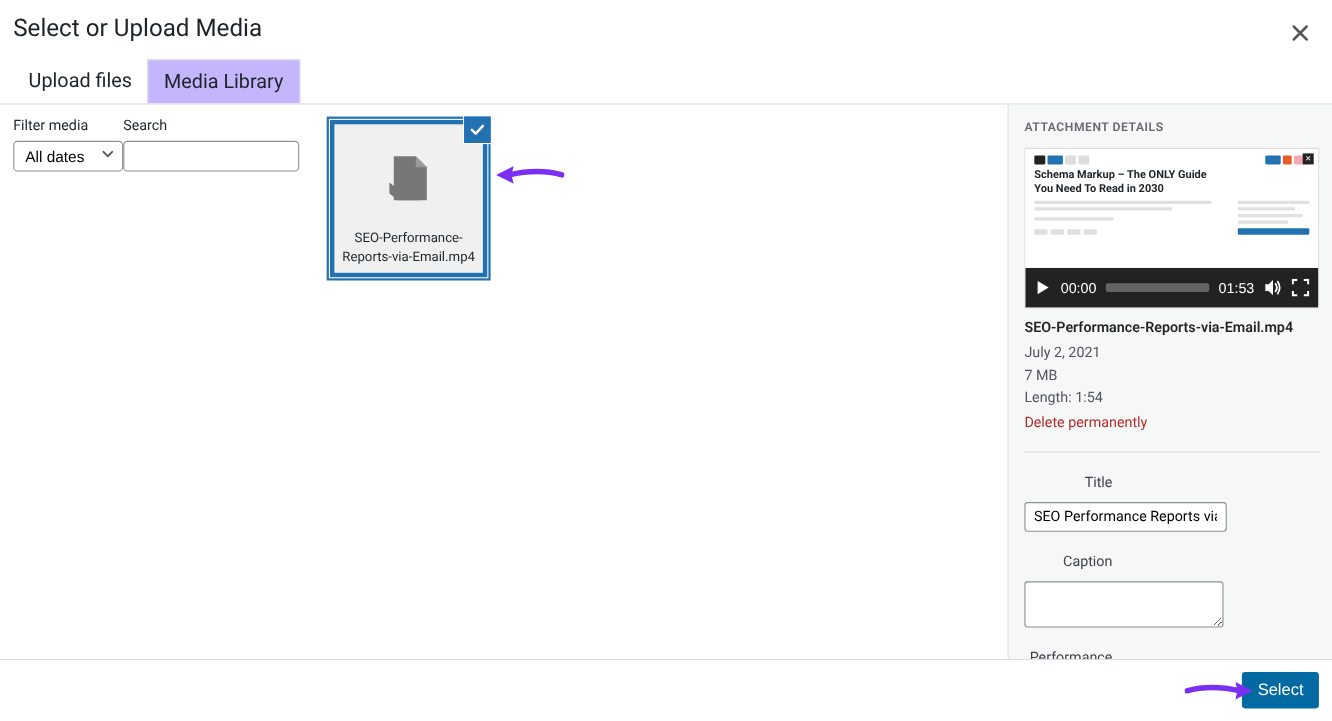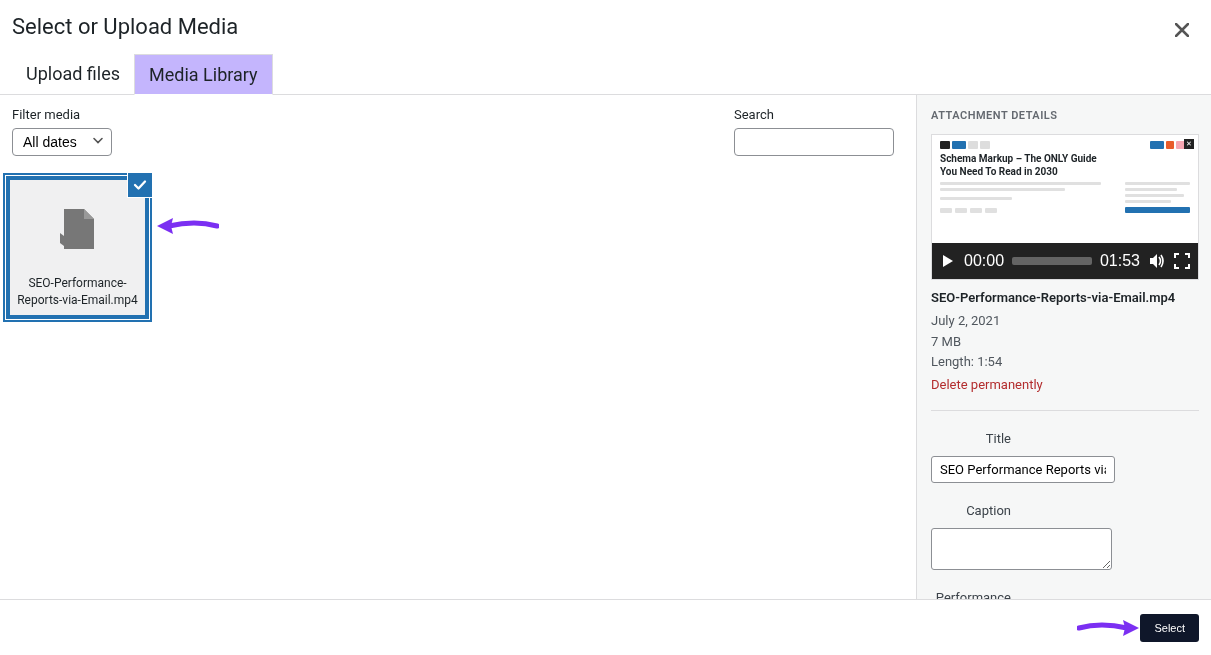--- a/index.html
+++ b/index.html
@@ -10,21 +10,21 @@
 .modal-header { padding: 14px 16px 10px 12px; display: flex; align-items: flex-start; justify-content: space-between; }
 .modal-title { font-size: 22px; font-weight: 400; line-height: 1.2; }
 .close-btn { font-size: 20px; color: #555; cursor: pointer; padding: 2px 6px; margin-top: 2px; }
 
 .tabs { display: flex; padding-left: 12px; border-bottom: 1px solid #dcdcde; }
 .tab { padding: 9px 14px; font-size: 18px; cursor: pointer; }
 .tab.active { border: 1px solid #dcdcde; border-bottom: 1px solid #fff; margin-bottom: -1px; background: #c4b5fd; }
 
 .content { flex: 1; display: flex; overflow: hidden; }
 
-.left { flex: 1; display: flex; flex-direction: column; border-right: 1px solid #dcdcde; }
+.left { flex: 1; display: flex; flex-direction: row; border-right: 1px solid #dcdcde; }
 .toolbar { padding: 12px 12px 6px 12px; display: flex; justify-content: space-between; align-items: flex-start; }
 .filter-group { display: flex; flex-direction: column; gap: 6px; }
 .filter-label { font-size: 13px; font-weight: 400; }
 .select-wrap { position: relative; }
 .select-wrap select { border: 1px solid #8c8f94; border-radius: 4px; padding: 5px 28px 5px 10px; font-size: 14px; background: #fff; appearance: none; cursor: pointer; min-width: 100px; }
 .select-wrap .chev { position: absolute; right: 8px; top: 50%; transform: translateY(-50%); pointer-events: none; }
 .search-group { display: flex; flex-direction: column; gap: 6px; margin-right: 10px; }
 .search-input { border: 1px solid #8c8f94; border-radius: 4px; padding: 5px 8px; width: 160px; font-size: 14px; }
 
 .thumbs { padding: 14px 6px; display: flex; flex-wrap: wrap; gap: 8px; position: relative; }
@@ -43,37 +43,37 @@
 .preview-topbar { display: flex; gap: 2px; align-items: center; margin-bottom: 4px; }
 .tb-chip { height: 8px; border-radius: 1px; }
 .preview-title { font-size: 10px; font-weight: 700; line-height: 1.25; margin: 2px 0 4px 0; width: 66%; }
 .preview-lines { display: flex; gap: 6px; }
 .pl-col { flex: 1; }
 .pl-col.side { flex: 0 0 26%; }
 .pl-line { height: 3px; background: #e0e0e0; margin-bottom: 3px; border-radius: 1px; }
 .preview-close { position: absolute; top: 4px; right: 4px; width: 10px; height: 10px; background: #222; color: #fff; font-size: 7px; display: flex; align-items: center; justify-content: center; }
 .player-bar { height: 36px; background: #222; display: flex; align-items: center; padding: 0 8px; gap: 8px; }
 .player-bar .btn { display: flex; align-items: center; justify-content: center; cursor: pointer; }
-.player-bar .time { color: #fff; font-size: 16px; font-family: Arial, sans-serif; }
+.player-bar .time { color: #fff; font-size: 13px; font-family: Arial, sans-serif; }
 .player-bar .track { flex: 1; height: 8px; background: rgba(255,255,255,0.3); border-radius: 2px; }
 
 .meta { font-size: 13px; line-height: 1.6; }
 .meta .filename { font-weight: 600; margin-bottom: 2px; word-break: break-word; }
 .meta .line { color: #50575e; }
 .meta .delete { color: #b32d2e; cursor: pointer; margin-top: 2px; display: inline-block; }
 
 .divider { height: 1px; background: #dcdcde; margin: 14px 0; }
 
 .field-row { display: flex; align-items: flex-start; margin-bottom: 14px; gap: 10px; flex-direction: column; }
 .field-label { width: 80px; text-align: right; font-size: 13px; color: #3c434a; padding-top: 6px; }
 .field-row input, .field-row textarea { flex: 1; border: 1px solid #8c8f94; border-radius: 3px; padding: 5px 8px; font-size: 13px; font-family: inherit; }
 .field-row textarea { height: 56px; resize: vertical; }
 
 .footer { height: 56px; border-top: 1px solid #dcdcde; display: flex; align-items: center; justify-content: flex-end; padding: 0 12px; position: relative; }
-.select-btn { background: #0f172a; color: #fff; border: none; padding: 8px 14px; font-size: 11px; border-radius: 3px; cursor: pointer; }
+.select-btn { background: #0369a1; color: #fff; border: none; padding: 8px 14px; font-size: 15px; border-radius: 3px; cursor: pointer; }
 </style>
 </head>
 <body>
 
 <div class="modal">
 
   <div class="modal-header">
     <h1 class="modal-title">Select or Upload Media</h1>
     <div class="close-btn">
       <svg width="14" height="14" viewBox="0 0 14 14">

